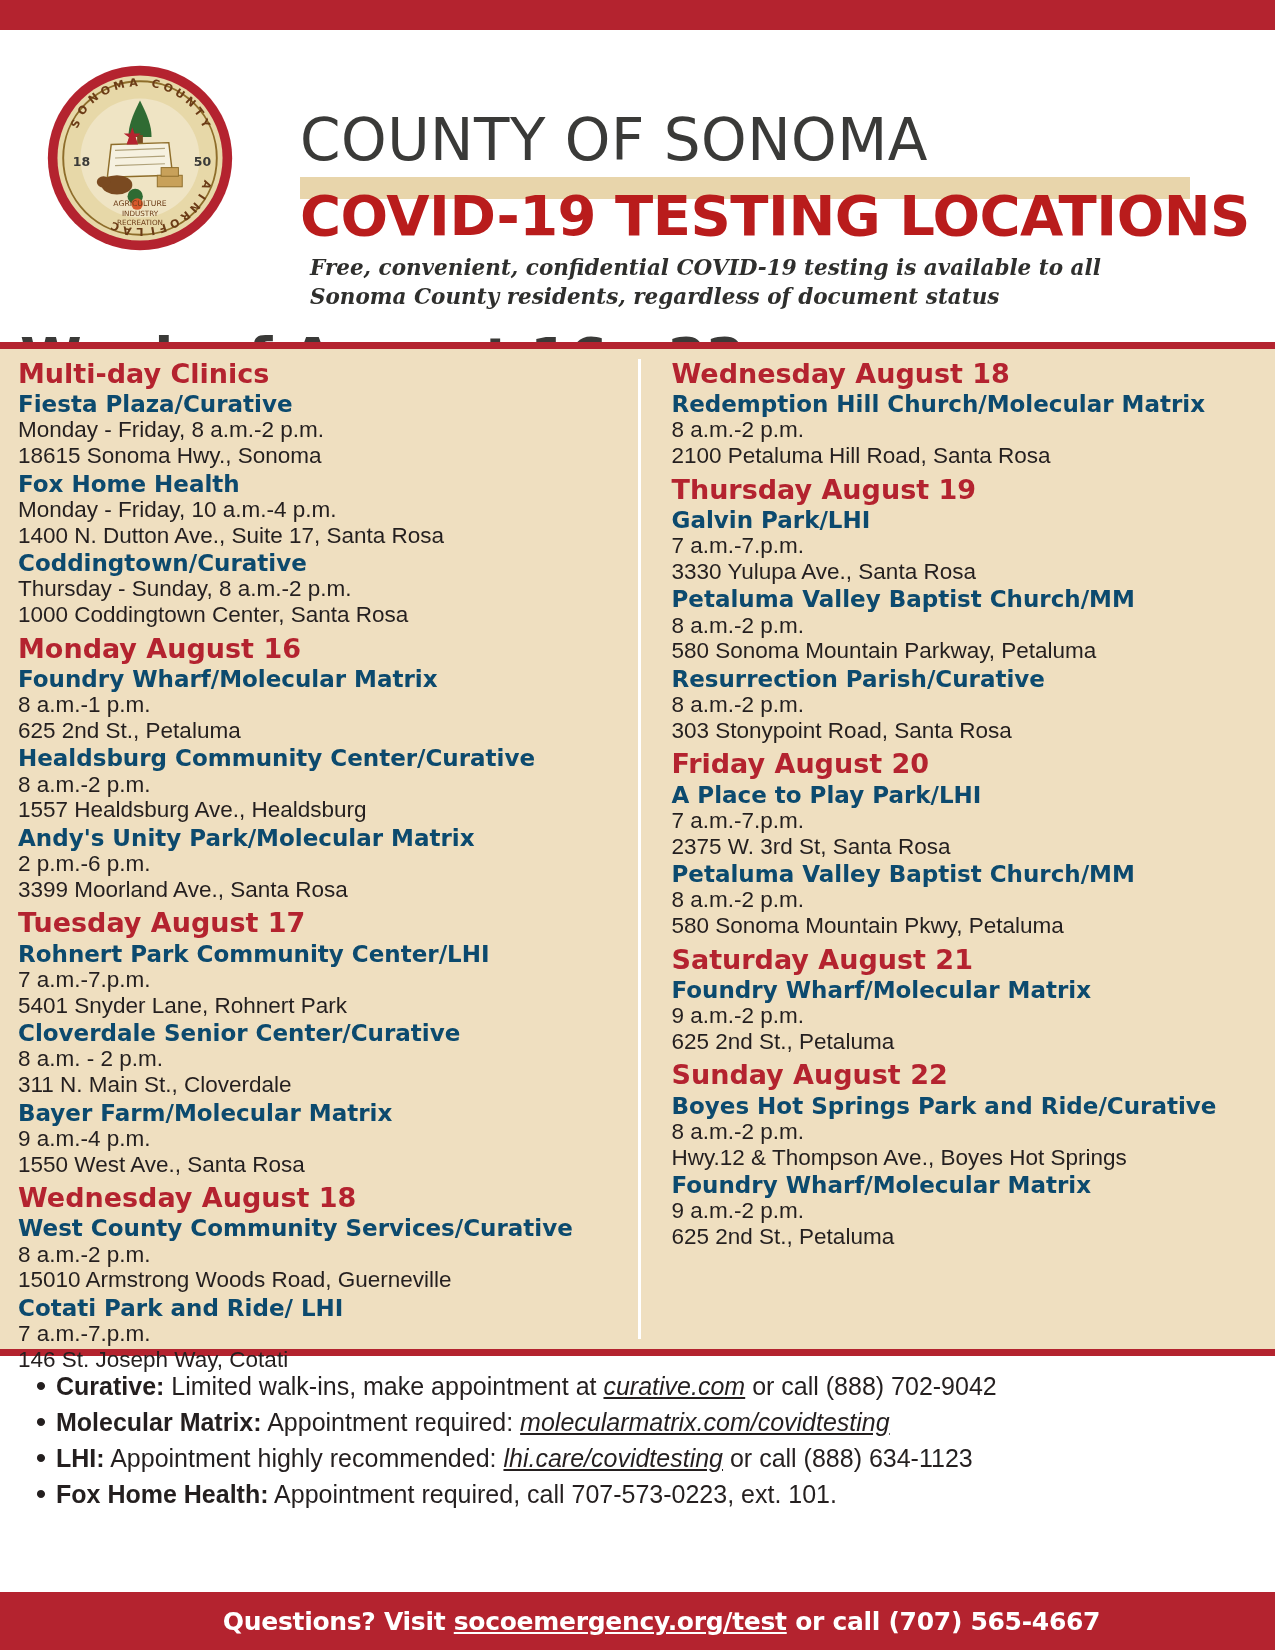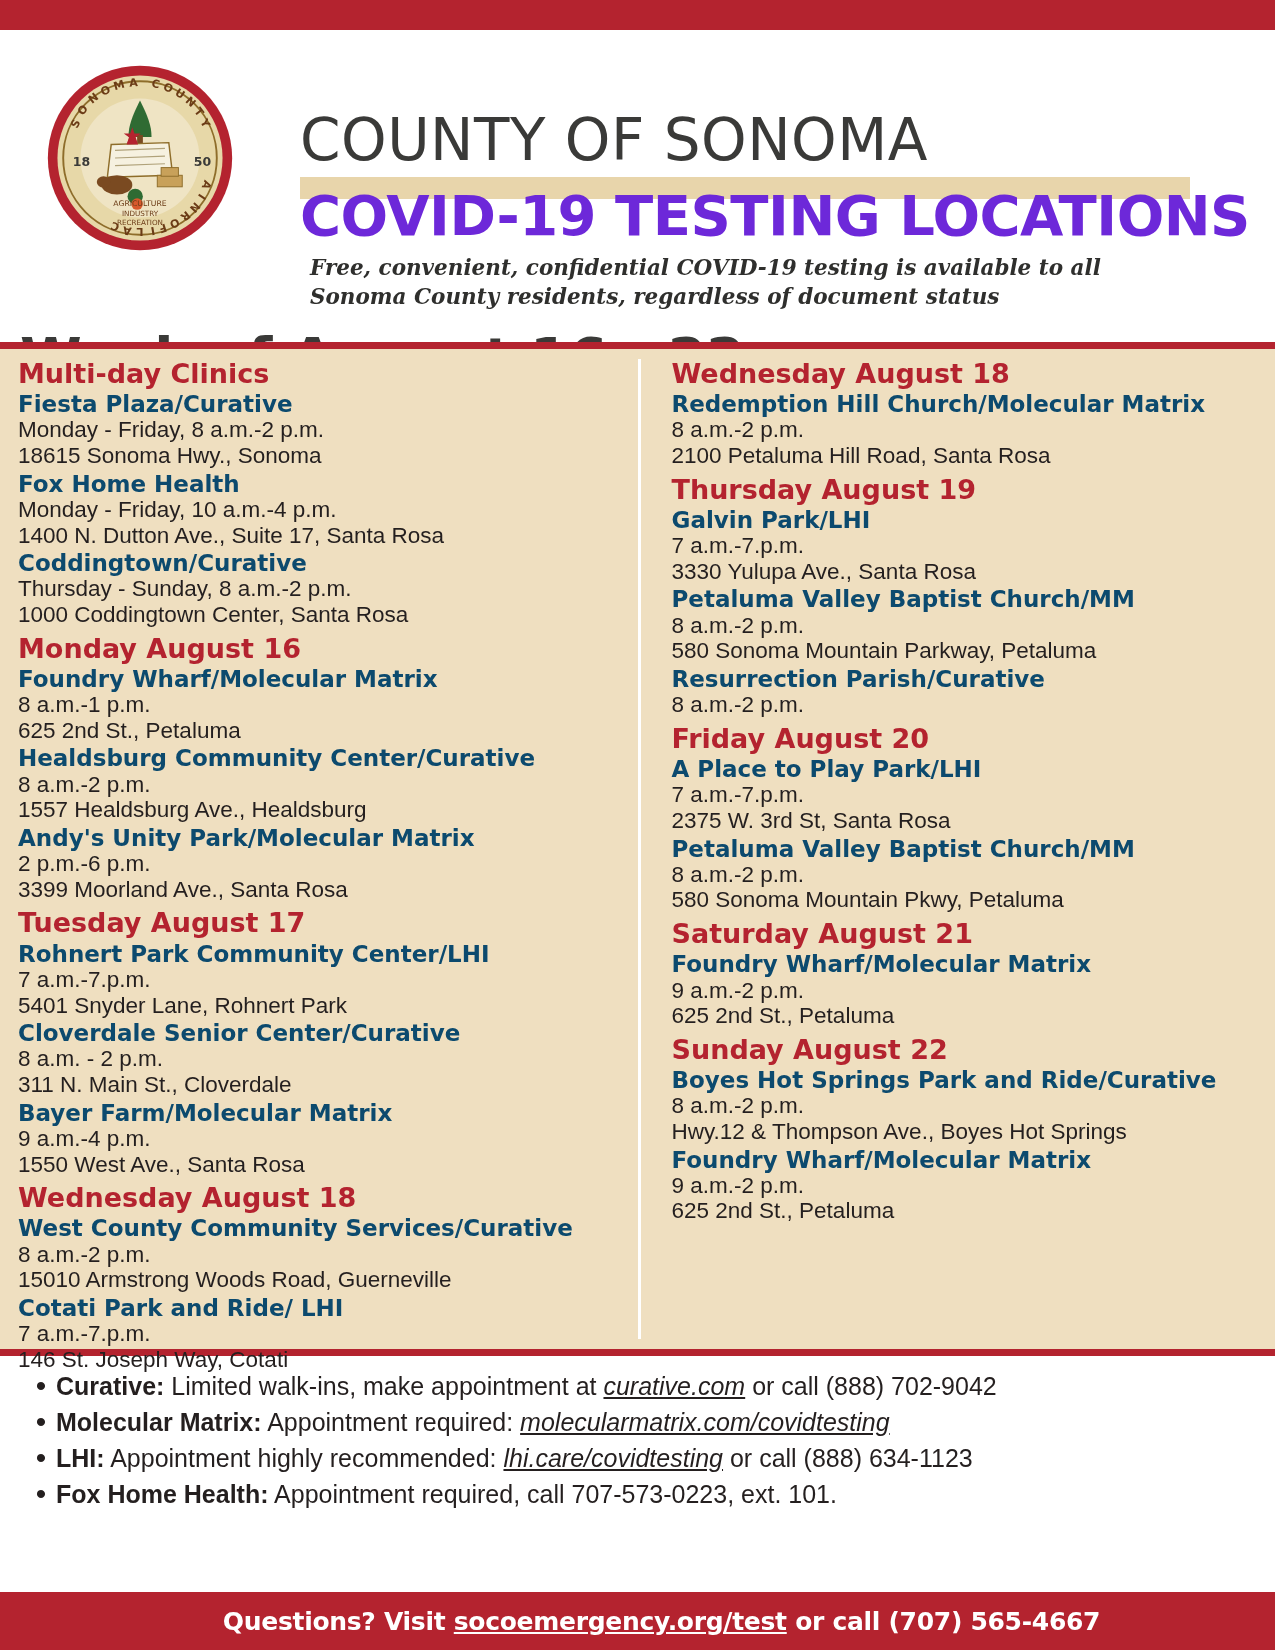--- a/index.html
+++ b/index.html
@@ -79,21 +79,21 @@
   .tan-strip {
     margin-top: 8px;
     background: #e8d5ab;
     height: 22px;
     width: 890px;
   }
   .covid-title {
     font-family: "DejaVu Sans", sans-serif;
     font-weight: bold;
     font-size: 56px;
-    color: #6d28d9;
+    color: #b91c1c;
     letter-spacing: -0.5px;
     margin-top: -14px;
     line-height: 1.1;
   }
   .subtitle {
     font-family: "DejaVu Serif", serif;
     font-style: italic;
     font-weight: bold;
     font-size: 21.5px;
     color: #2f2f2d;
@@ -314,20 +314,21 @@
         <div class="site-line">2100 Petaluma Hill Road, Santa Rosa</div>
         <div class="day-head">Thursday August 19</div>
         <div class="site-name">Galvin Park/LHI</div>
         <div class="site-line">7 a.m.-7.p.m.</div>
         <div class="site-line">3330 Yulupa Ave., Santa Rosa</div>
         <div class="site-name">Petaluma Valley Baptist Church/MM</div>
         <div class="site-line">8 a.m.-2 p.m.</div>
         <div class="site-line">580 Sonoma Mountain Parkway, Petaluma</div>
         <div class="site-name">Resurrection Parish/Curative</div>
         <div class="site-line">8 a.m.-2 p.m.</div>
+        <div class="site-line">303 Stonypoint Road, Santa Rosa</div>
         <div class="day-head">Friday August 20</div>
         <div class="site-name">A Place to Play Park/LHI</div>
         <div class="site-line">7 a.m.-7.p.m.</div>
         <div class="site-line">2375 W. 3rd St, Santa Rosa</div>
         <div class="site-name">Petaluma Valley Baptist Church/MM</div>
         <div class="site-line">8 a.m.-2 p.m.</div>
         <div class="site-line">580 Sonoma Mountain Pkwy, Petaluma</div>
         <div class="day-head">Saturday August 21</div>
         <div class="site-name">Foundry Wharf/Molecular Matrix</div>
         <div class="site-line">9 a.m.-2 p.m.</div>

